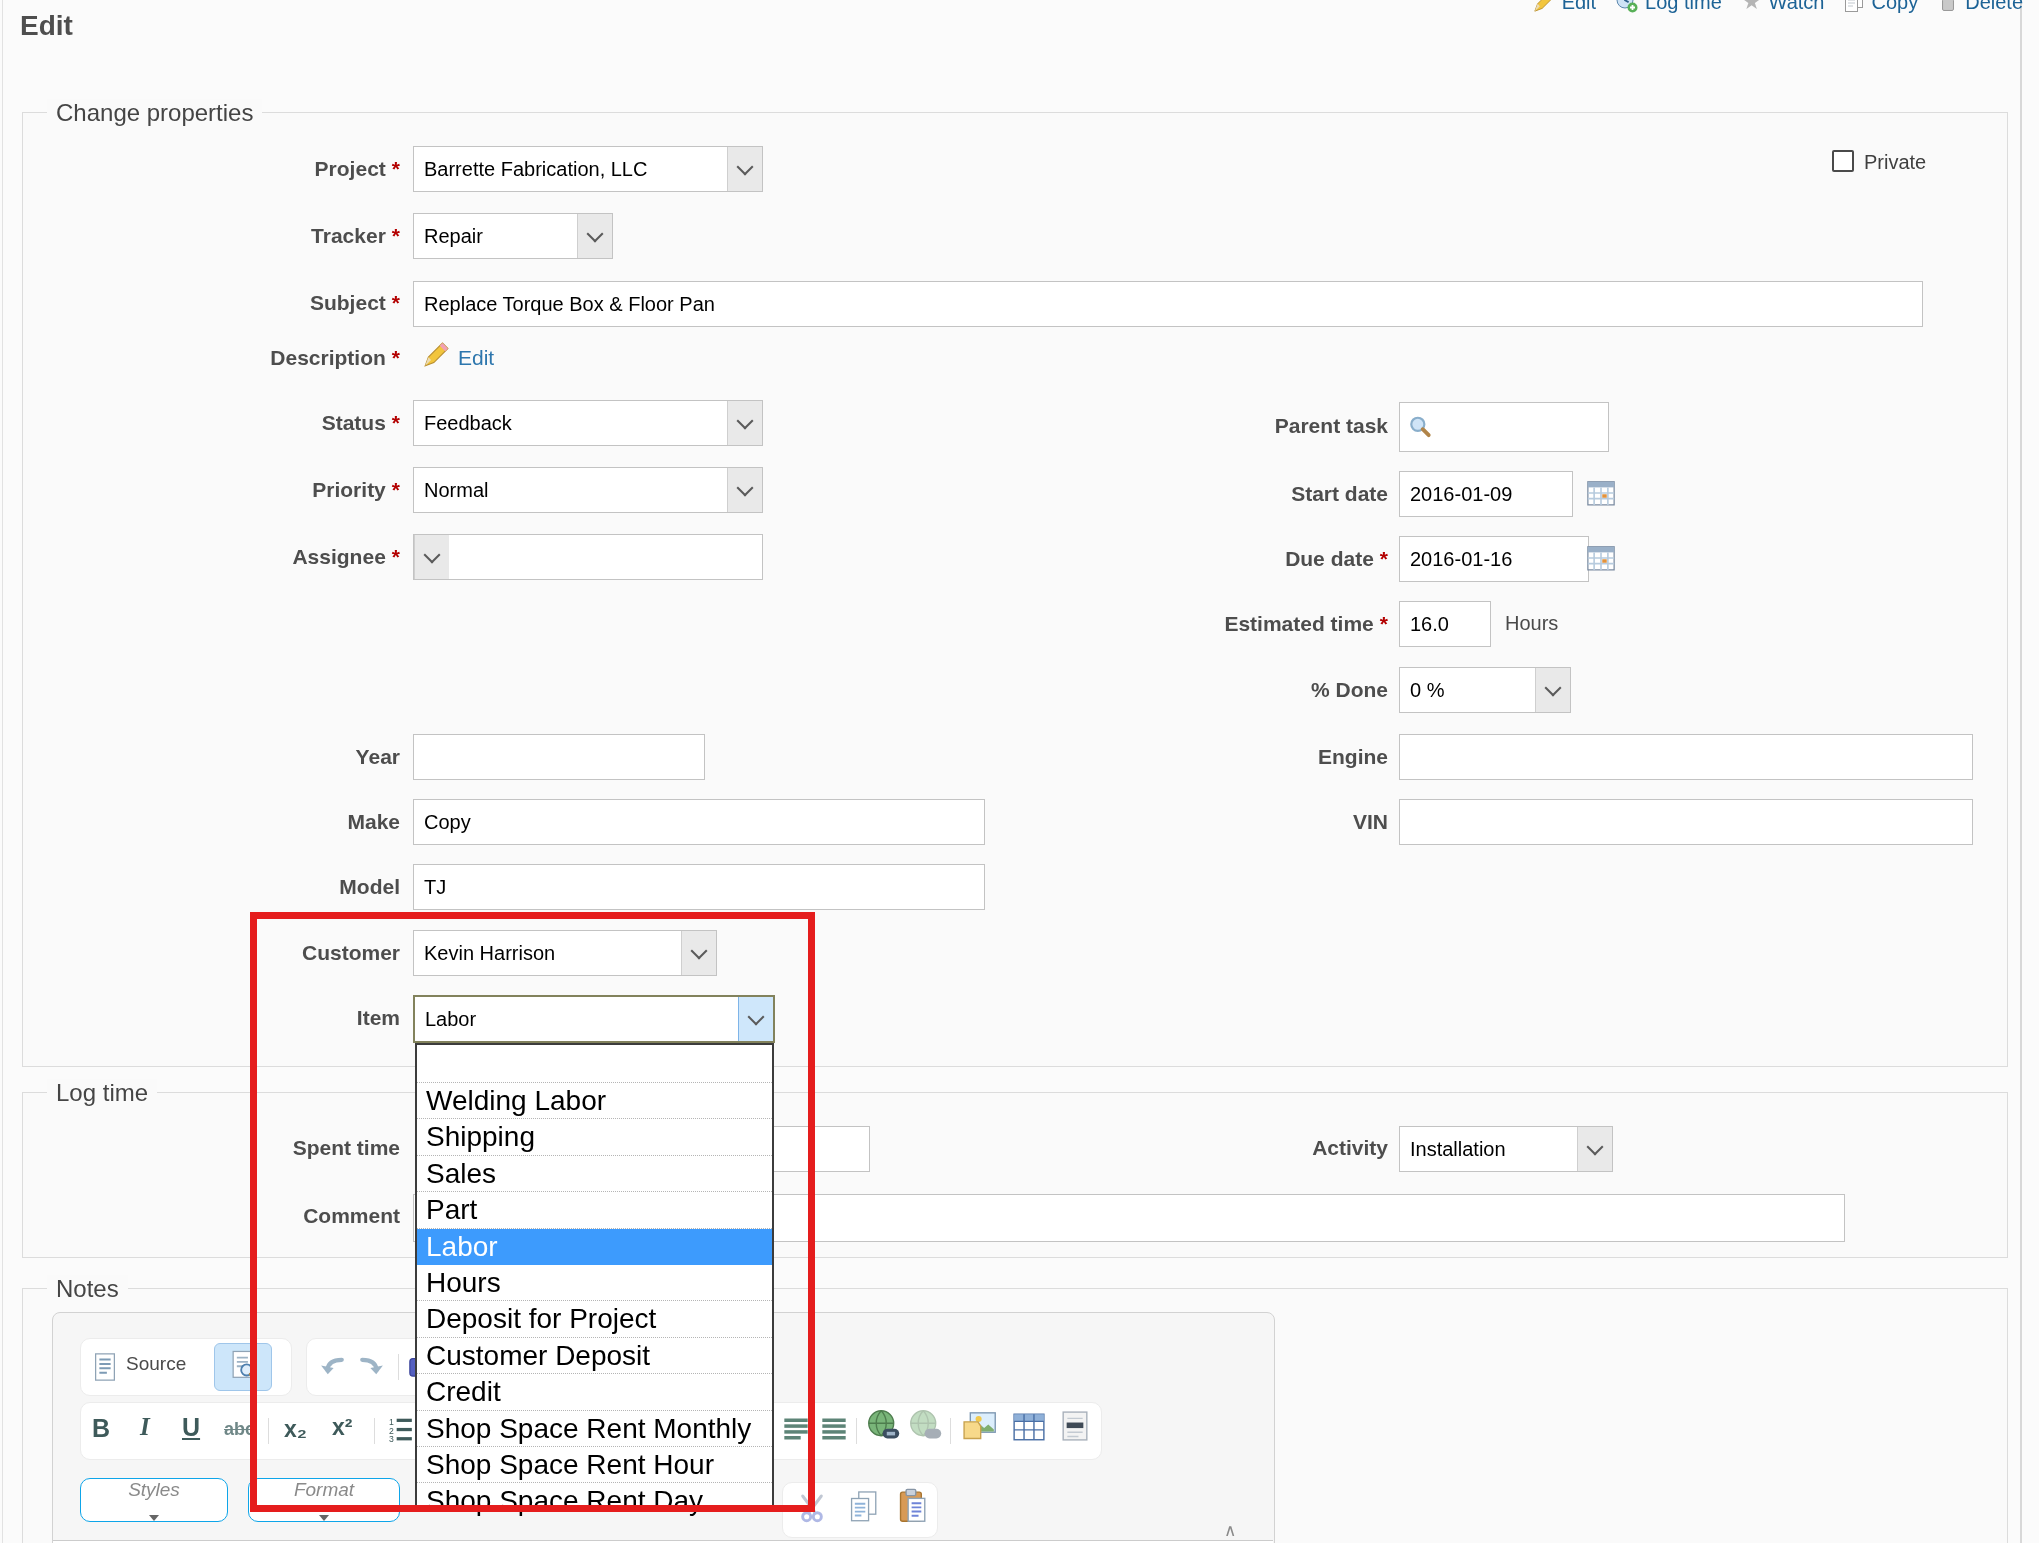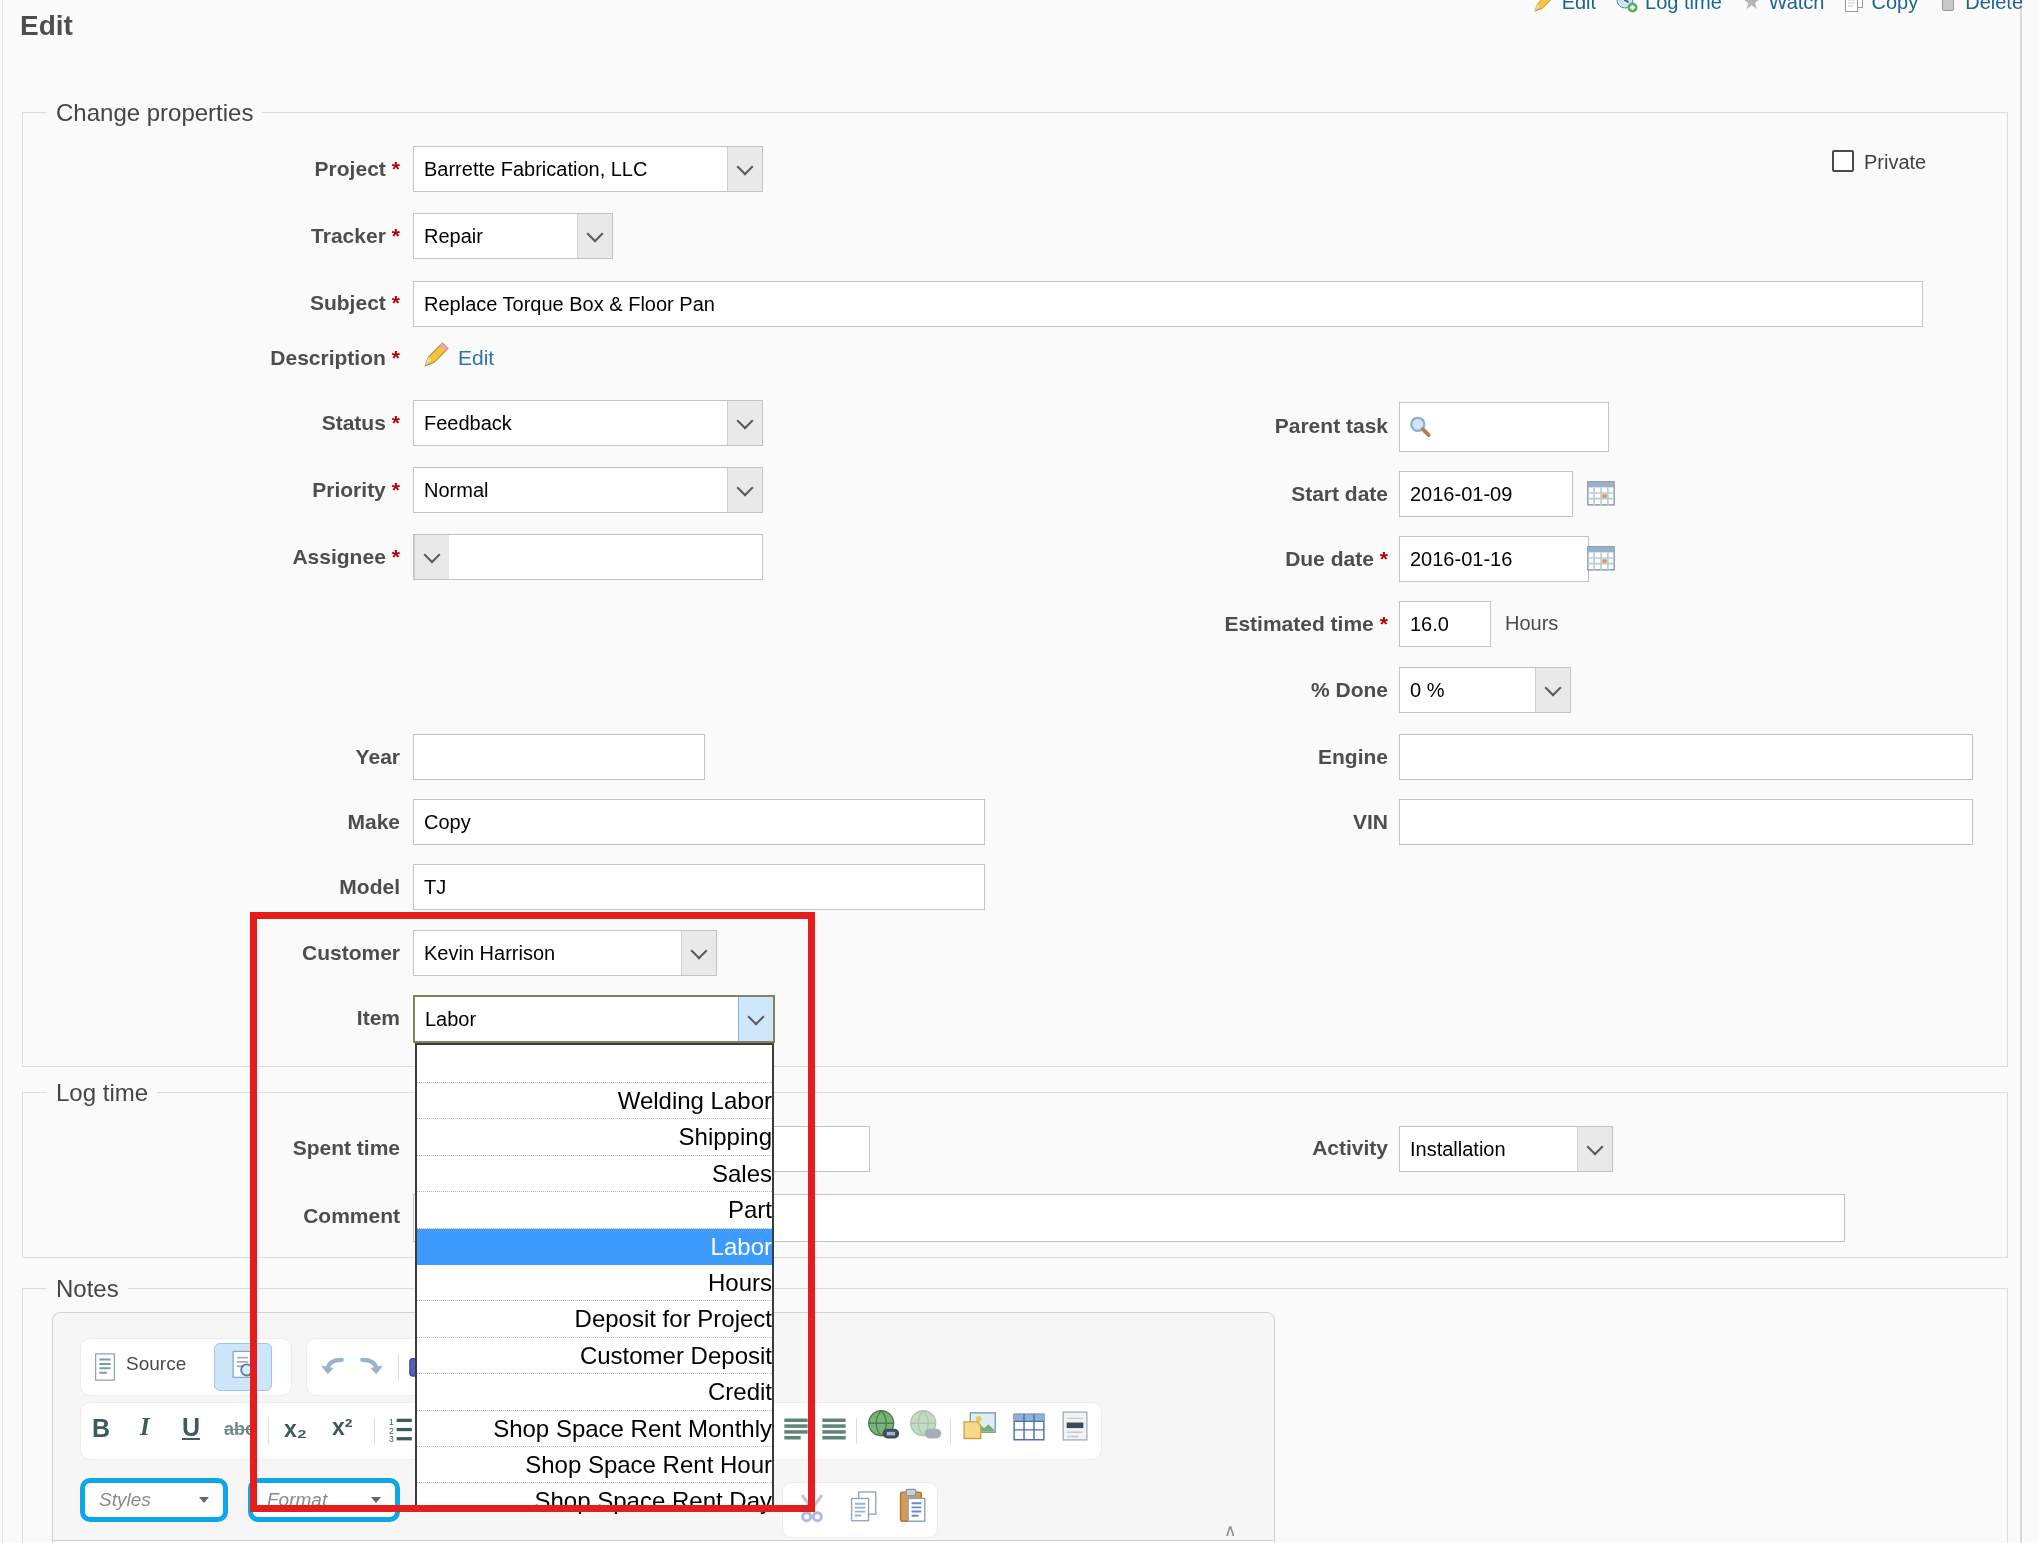--- a/index.html
+++ b/index.html
@@ -20,22 +20,22 @@
           display:flex;align-items:stretch;}
   .sel-val{flex:1;font-size:20px;color:#000;padding-left:10px;display:flex;align-items:center;white-space:nowrap;overflow:hidden;}
   .sel-btn{width:34px;background:#e9e9e9;border-left:1px solid #cfcfcf;display:flex;align-items:center;justify-content:center;}
   .chev{display:inline-block;width:10px;height:10px;border-right:2px solid #5a5a5a;border-bottom:2px solid #5a5a5a;
         transform:rotate(45deg);margin-top:-5px;}
   .select.focused{border:2px solid #82825c;}
   .select.focused .sel-btn{background:#cfe7fb;border-left:1px solid #7eb4e8;}
   
   .dropdown{position:absolute;left:415px;top:1043px;width:359px;height:466px;background:#fff;
             border:2px solid #3c3c3c;box-sizing:border-box;z-index:30;}
-  .opt{height:35.4px;line-height:35.4px;font-size:24px;padding-left:20px;color:#000;
-       border-bottom:1px dotted #b5b5b5;white-space:nowrap;overflow:hidden;text-align:right;}
+  .opt{height:35.4px;line-height:35.4px;font-size:28px;padding-left:9px;color:#000;
+       border-bottom:1px dotted #b5b5b5;white-space:nowrap;overflow:hidden;}
   .opt.blank{height:37px;}
   .opt.hl{background:#3d9bfd;color:#fff;border-bottom-color:#3d9bfd;}
   .opt:last-child{border-bottom:none;}
   
   .annotation{position:absolute;left:250px;top:912px;width:565px;height:600px;border:7px solid #e51d1d;
               box-sizing:border-box;z-index:60;pointer-events:none;}
   
   .h2{position:absolute;left:20px;top:10px;font-size:28px;font-weight:bold;color:#4e4e4e;}
   .topbar{position:absolute;top:-14px;right:16px;display:flex;gap:20px;align-items:center;height:32px;z-index:5;}
   .topbar .act{display:flex;gap:7px;align-items:center;font-size:20px;color:#1d6396;cursor:pointer;}
@@ -43,22 +43,22 @@
   
   .cbox{position:absolute;width:22px;height:22px;background:#fff;border:2px solid #4a4a4a;border-radius:2px;box-sizing:border-box;}
   .plain{position:absolute;font-size:20px;color:#3f3f3f;}
   
   .editor{position:absolute;left:52px;top:1312px;width:1223px;height:270px;background:#f6f6f6;
           border:1px solid #d2d2d2;border-radius:8px;box-sizing:border-box;}
   .pill{position:absolute;background:#fff;border:1px solid #ececec;border-radius:10px;box-sizing:border-box;}
   .tbtxt{position:absolute;font-size:19px;color:#4a4a4a;}
   .tglyph{position:absolute;color:#3e5a5a;font-weight:bold;}
   .sep{position:absolute;width:1px;height:26px;background:#ddd;}
-  .ddbtn{position:absolute;background:#fff;border:5px solid #0ea5e9;border-radius:10px;box-sizing:border-box;
-         display:flex;align-items:center;justify-content:space-between;padding:0 14px;}
+  .ddbtn{position:absolute;background:#fff;border:1px solid #0ea5e9;border-radius:10px;box-sizing:border-box;
+         display:flex;align-items:center;justify-content:space-between;padding:0 14px;flex-direction:column;}
   .ddbtn .t{font-size:19px;color:#8a8a8a;font-style:italic;}
   .tri{width:0;height:0;border-left:5px solid transparent;border-right:5px solid transparent;border-top:6px solid #666;}
   .preview-btn{position:absolute;background:#cde6fa;border:1px solid #9fc6ea;border-radius:6px;box-sizing:border-box;
                display:flex;align-items:center;justify-content:center;}
   .icon{position:absolute;display:flex;align-items:center;justify-content:center;}
   .content-strip{position:absolute;left:53px;top:1540px;width:1220px;height:30px;background:#fff;border-top:1px solid #ccc;}
   .scrollup{position:absolute;left:1224px;top:1520px;font-size:17px;color:#8a8a8a;}
 </style>
 </head>
 <body>

